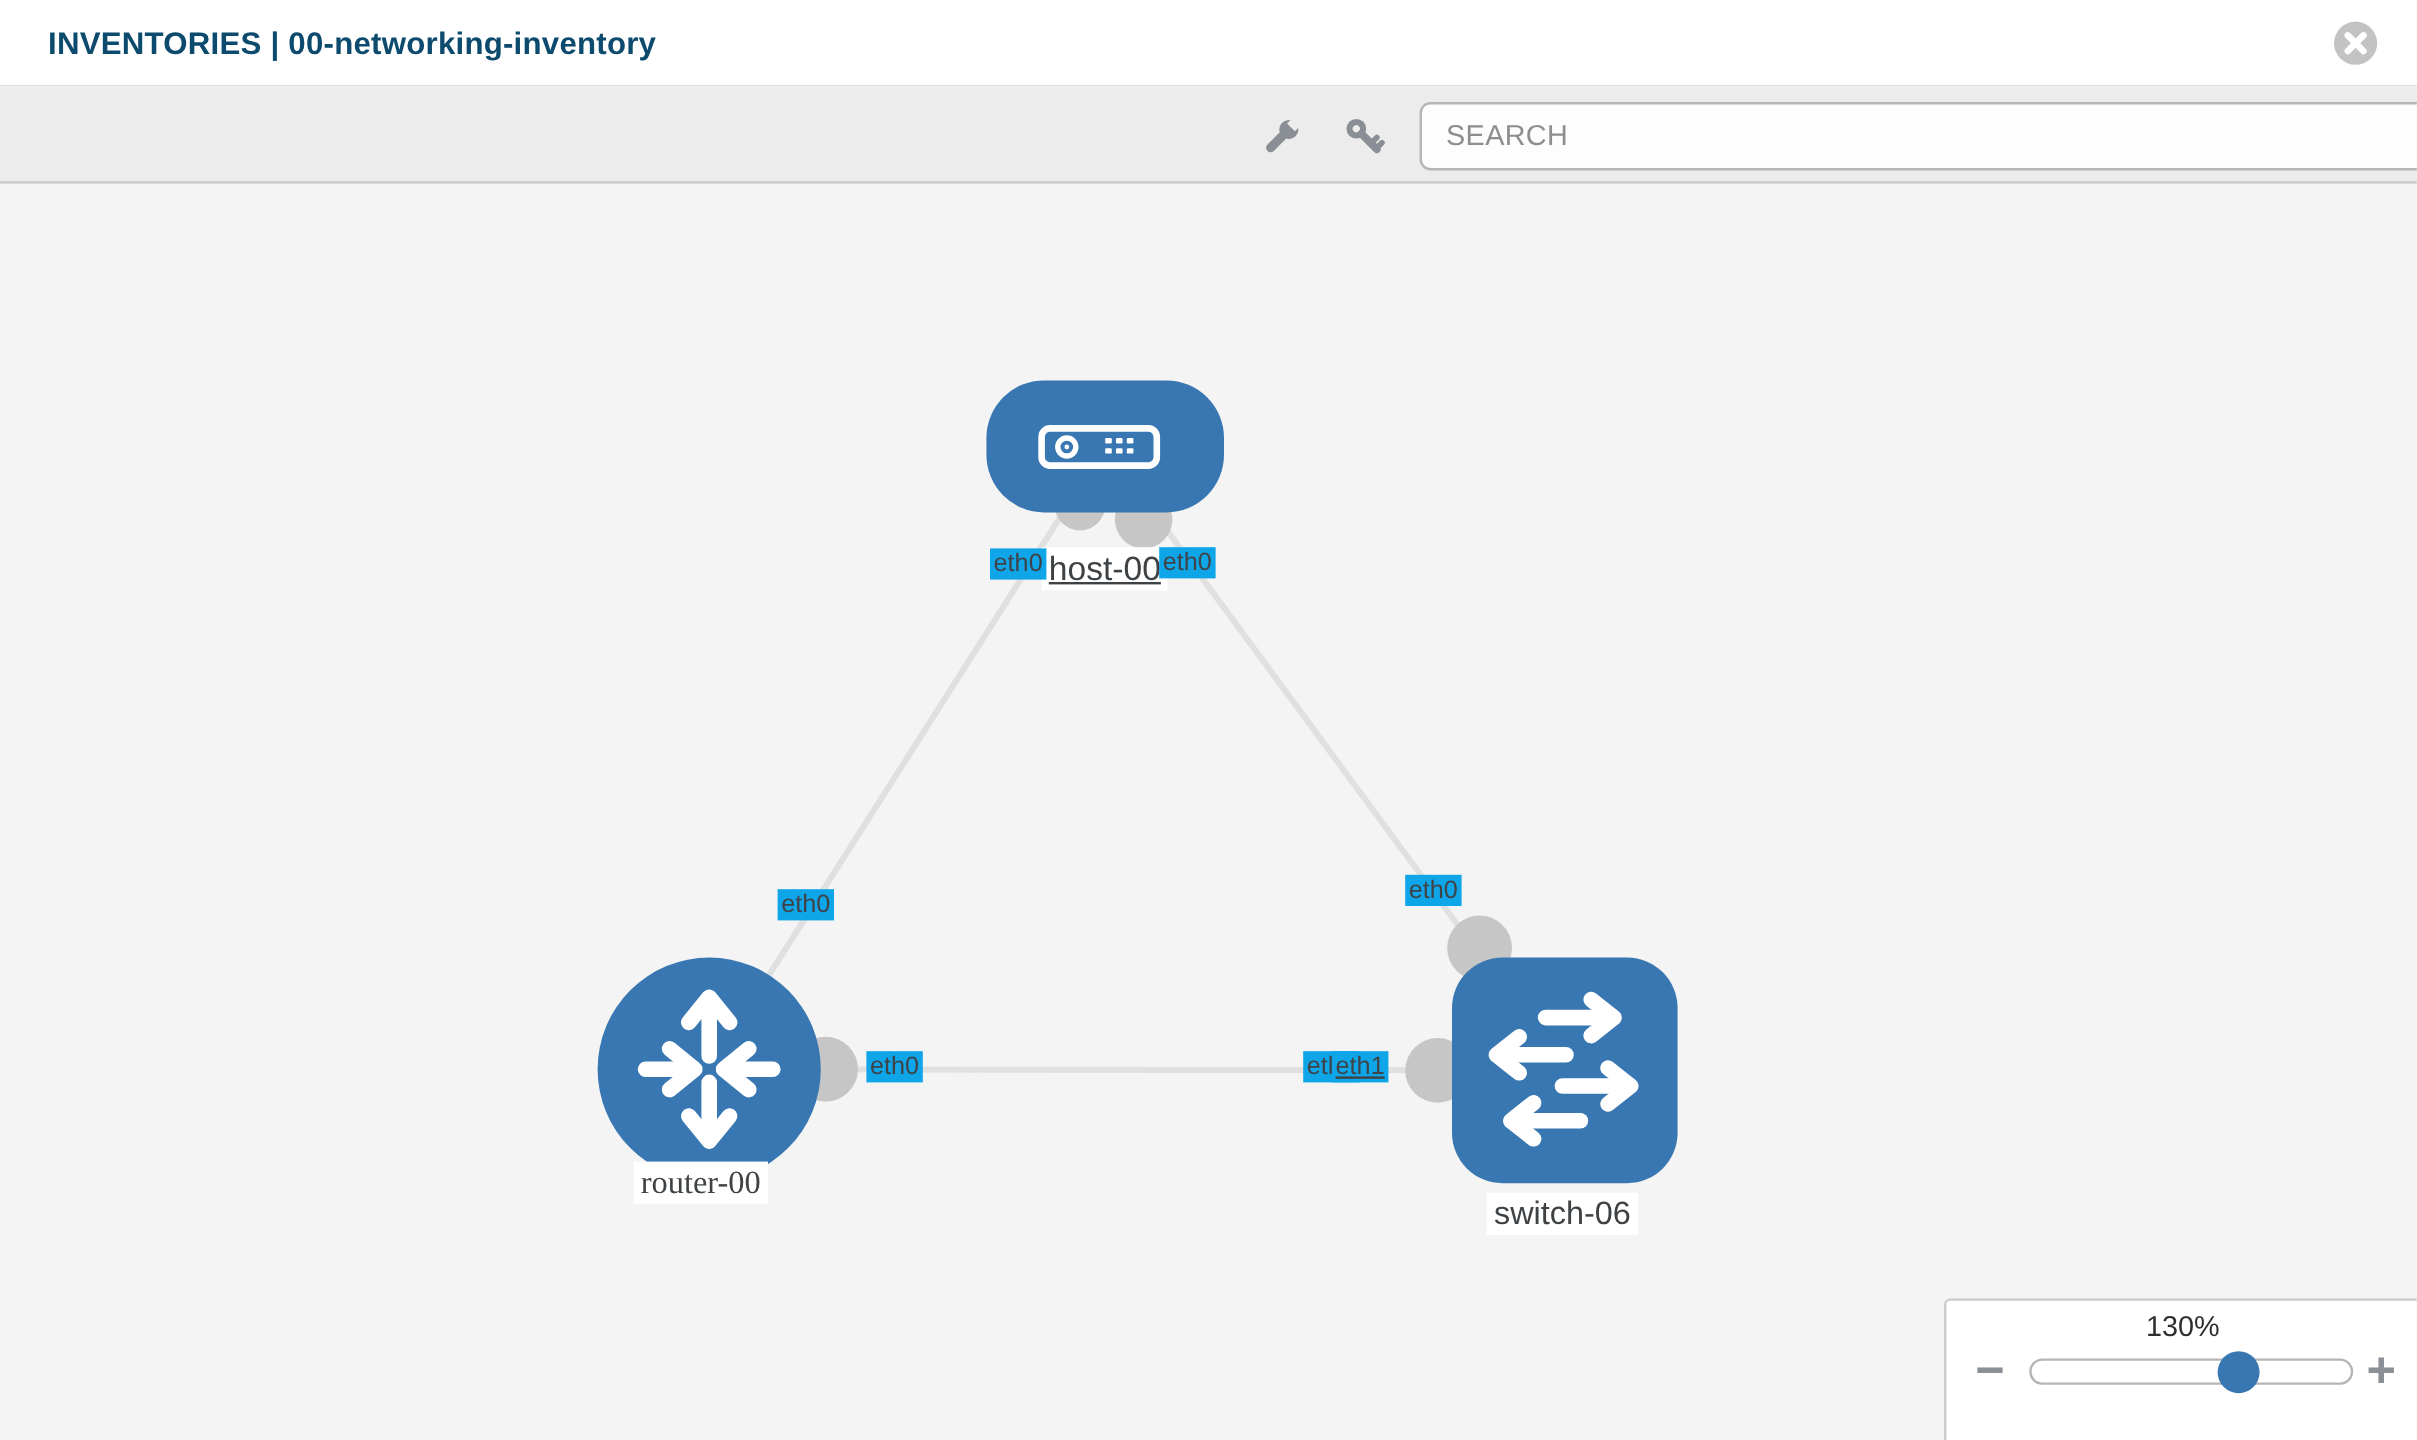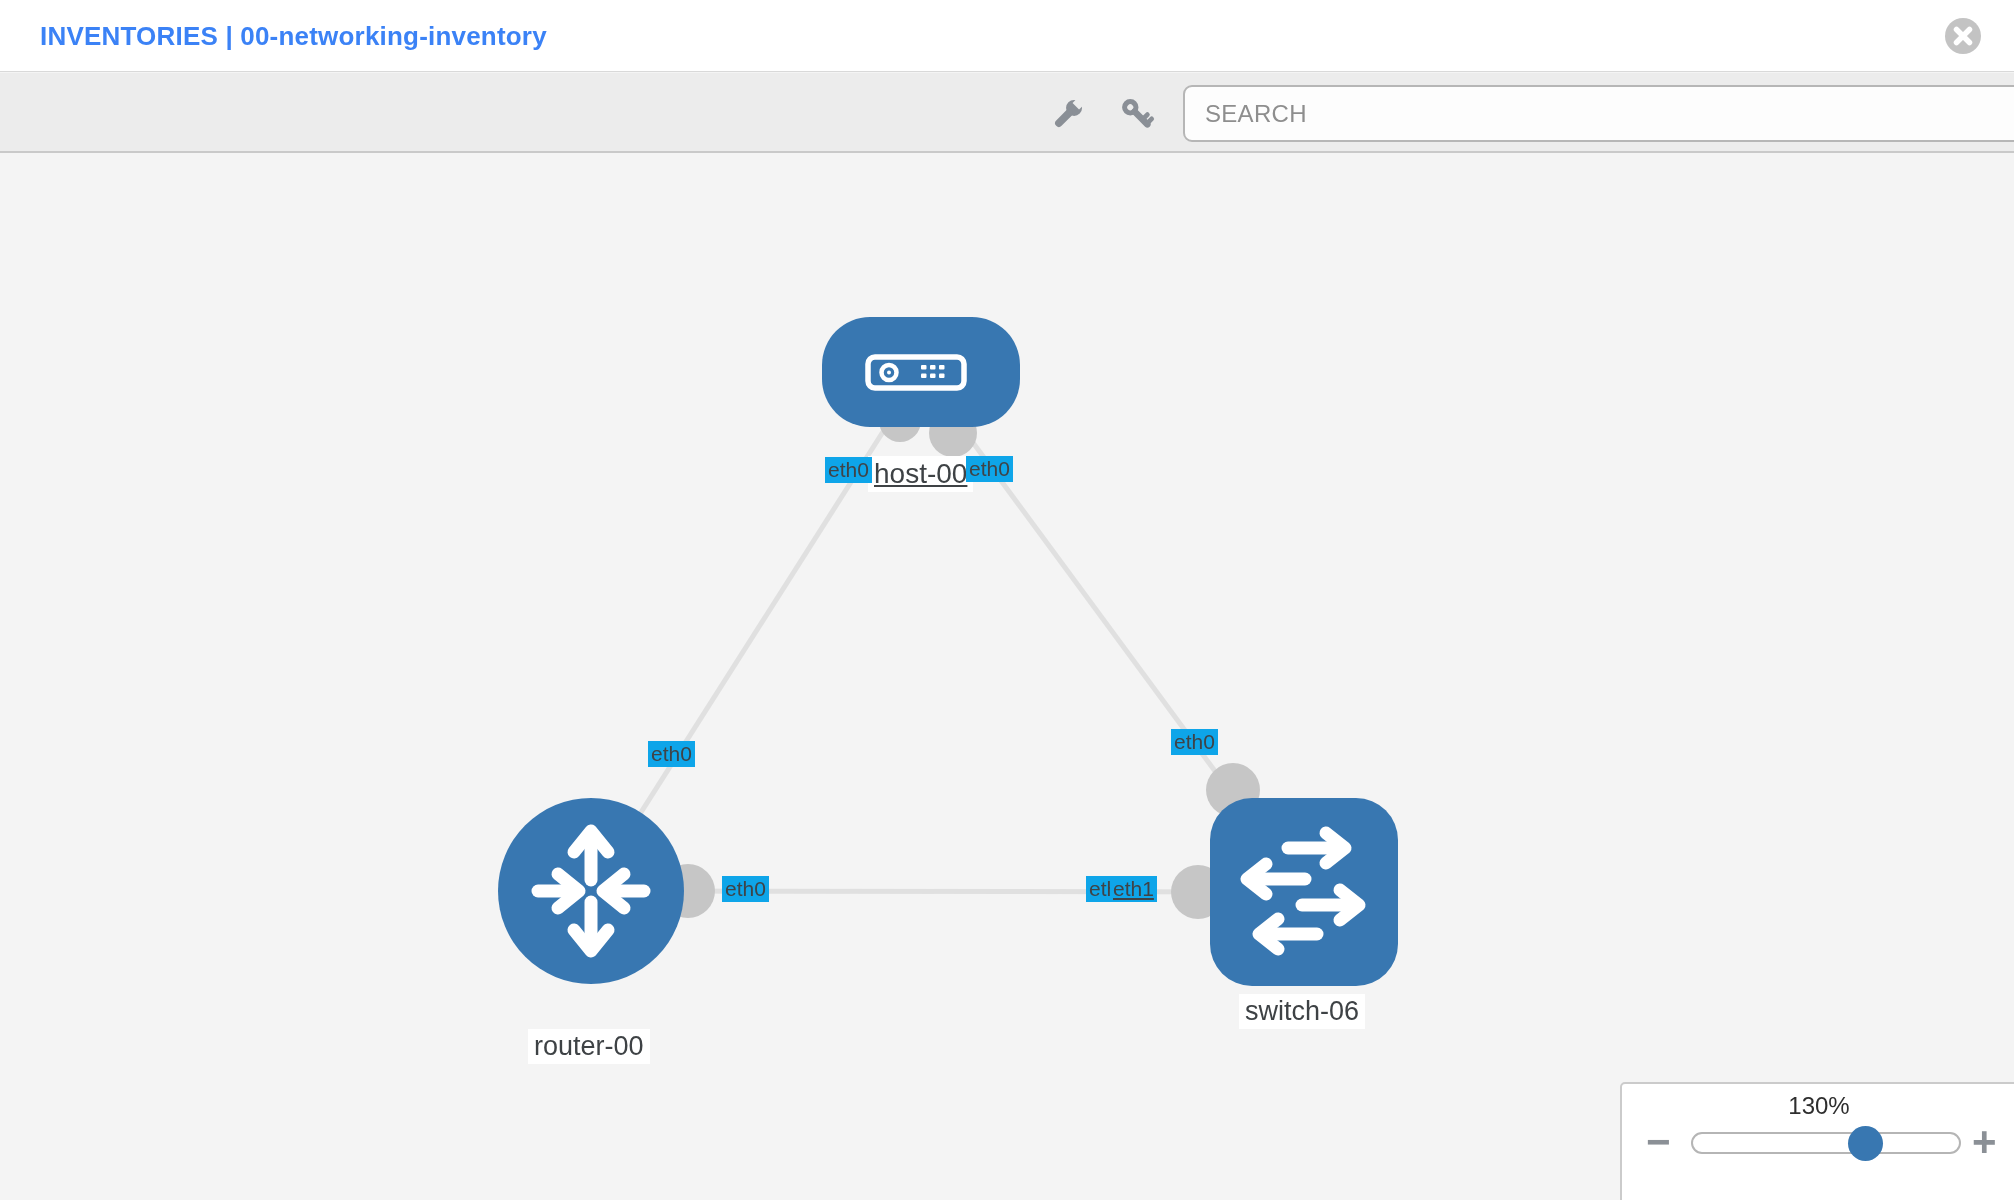--- a/index.html
+++ b/index.html
@@ -11,21 +11,21 @@
     position: relative;
   }
 
   
   .header {
     position: absolute; top: 0; left: 0; width: 2014px; height: 72px;
     background: #ffffff; border-bottom: 1px solid #d9d9d9; z-index: 10;
   }
   .page-title {
     position: absolute; left: 40px; top: 0; margin: 0;
-    line-height: 72px; font-size: 26px; font-weight: bold; color: #3b82f6;
+    line-height: 72px; font-size: 26px; font-weight: bold; color: #0c4a6e;
     letter-spacing: 0.2px;
   }
   .close-btn {
     position: absolute; right: 32px; top: 17px; width: 38px; height: 38px;
     border: none; background: transparent; padding: 0; cursor: pointer;
   }
 
   
   .toolbar {
     position: absolute; top: 73px; left: 0; width: 2014px; height: 80px;
@@ -70,21 +70,21 @@
 
   .node-label {
     position: absolute; z-index: 4; background: #ffffff; color: #3e4245;
     font-size: 27px; padding: 2px 6px; white-space: nowrap;
   }
   .if-label {
     position: absolute; z-index: 4; background: #0ea5e9; color: #3f4347;
     font-size: 21px; padding: 1px 3px; white-space: nowrap; text-align: right;
   }
   .lbl-host     { left: 868px;  top: 301px; font-size: 28px; text-decoration: underline; }
-  .lbl-router   { left: 528px;  top: 874px; }
+  .lbl-router   { left: 528px;  top: 813px; font-family: Liberation Serif, serif; }
   .lbl-switch   { left: 1239px; top: 839px; }
   .if-l1-host   { left: 825px;  top: 302px; }
   .if-l2-host   { left: 966px;  top: 301px; }
   .if-l1-router { left: 648px;  top: 586px; }
   .if-l2-switch { left: 1171px; top: 574px; }
   .if-l3-router { left: 722px;  top: 721px; }
   .if-l3-switch-back { left: 1086px; top: 721px; }
   .if-l3-switch { left: 1110px; top: 721px; text-decoration: underline; }
 
   

